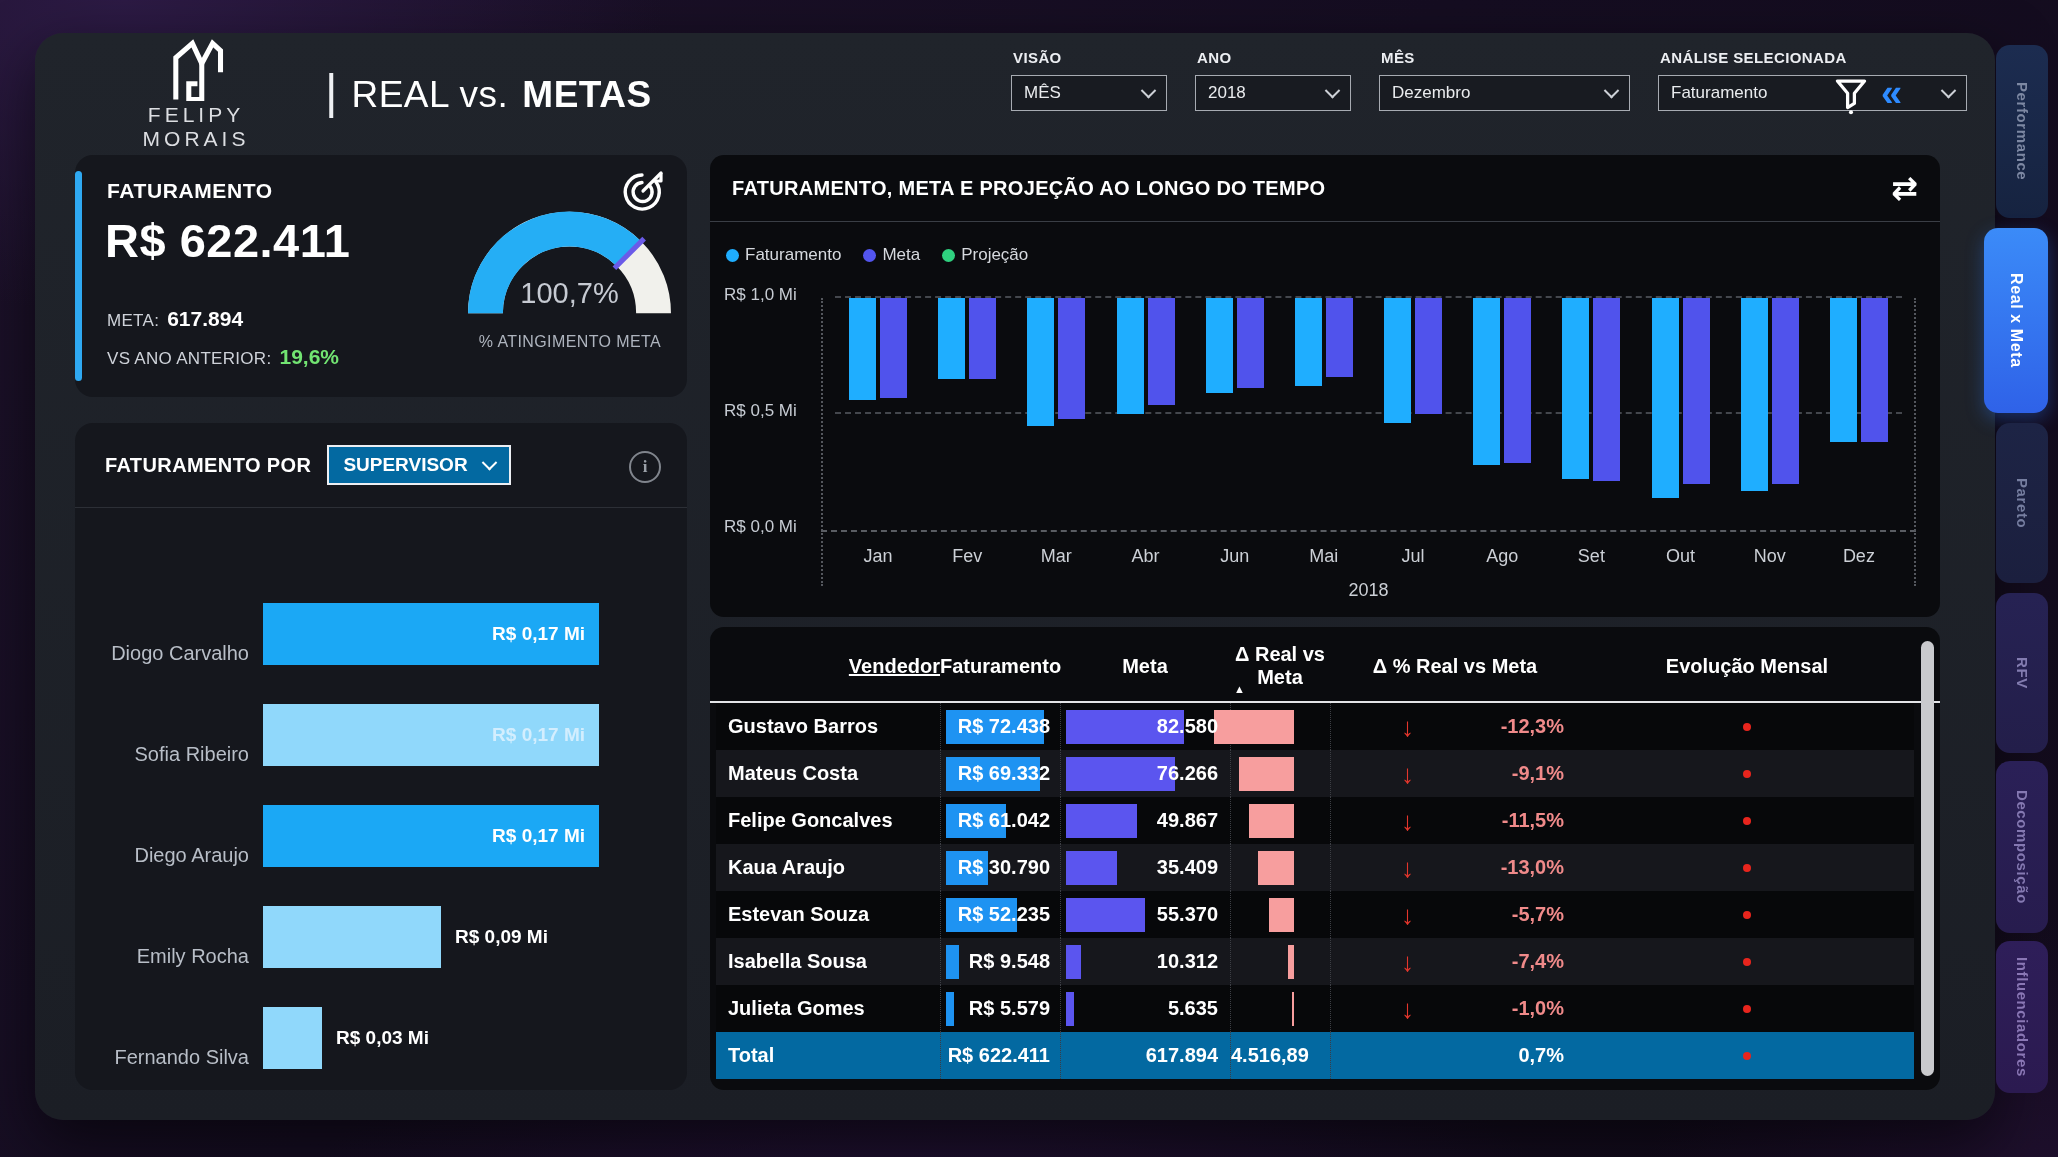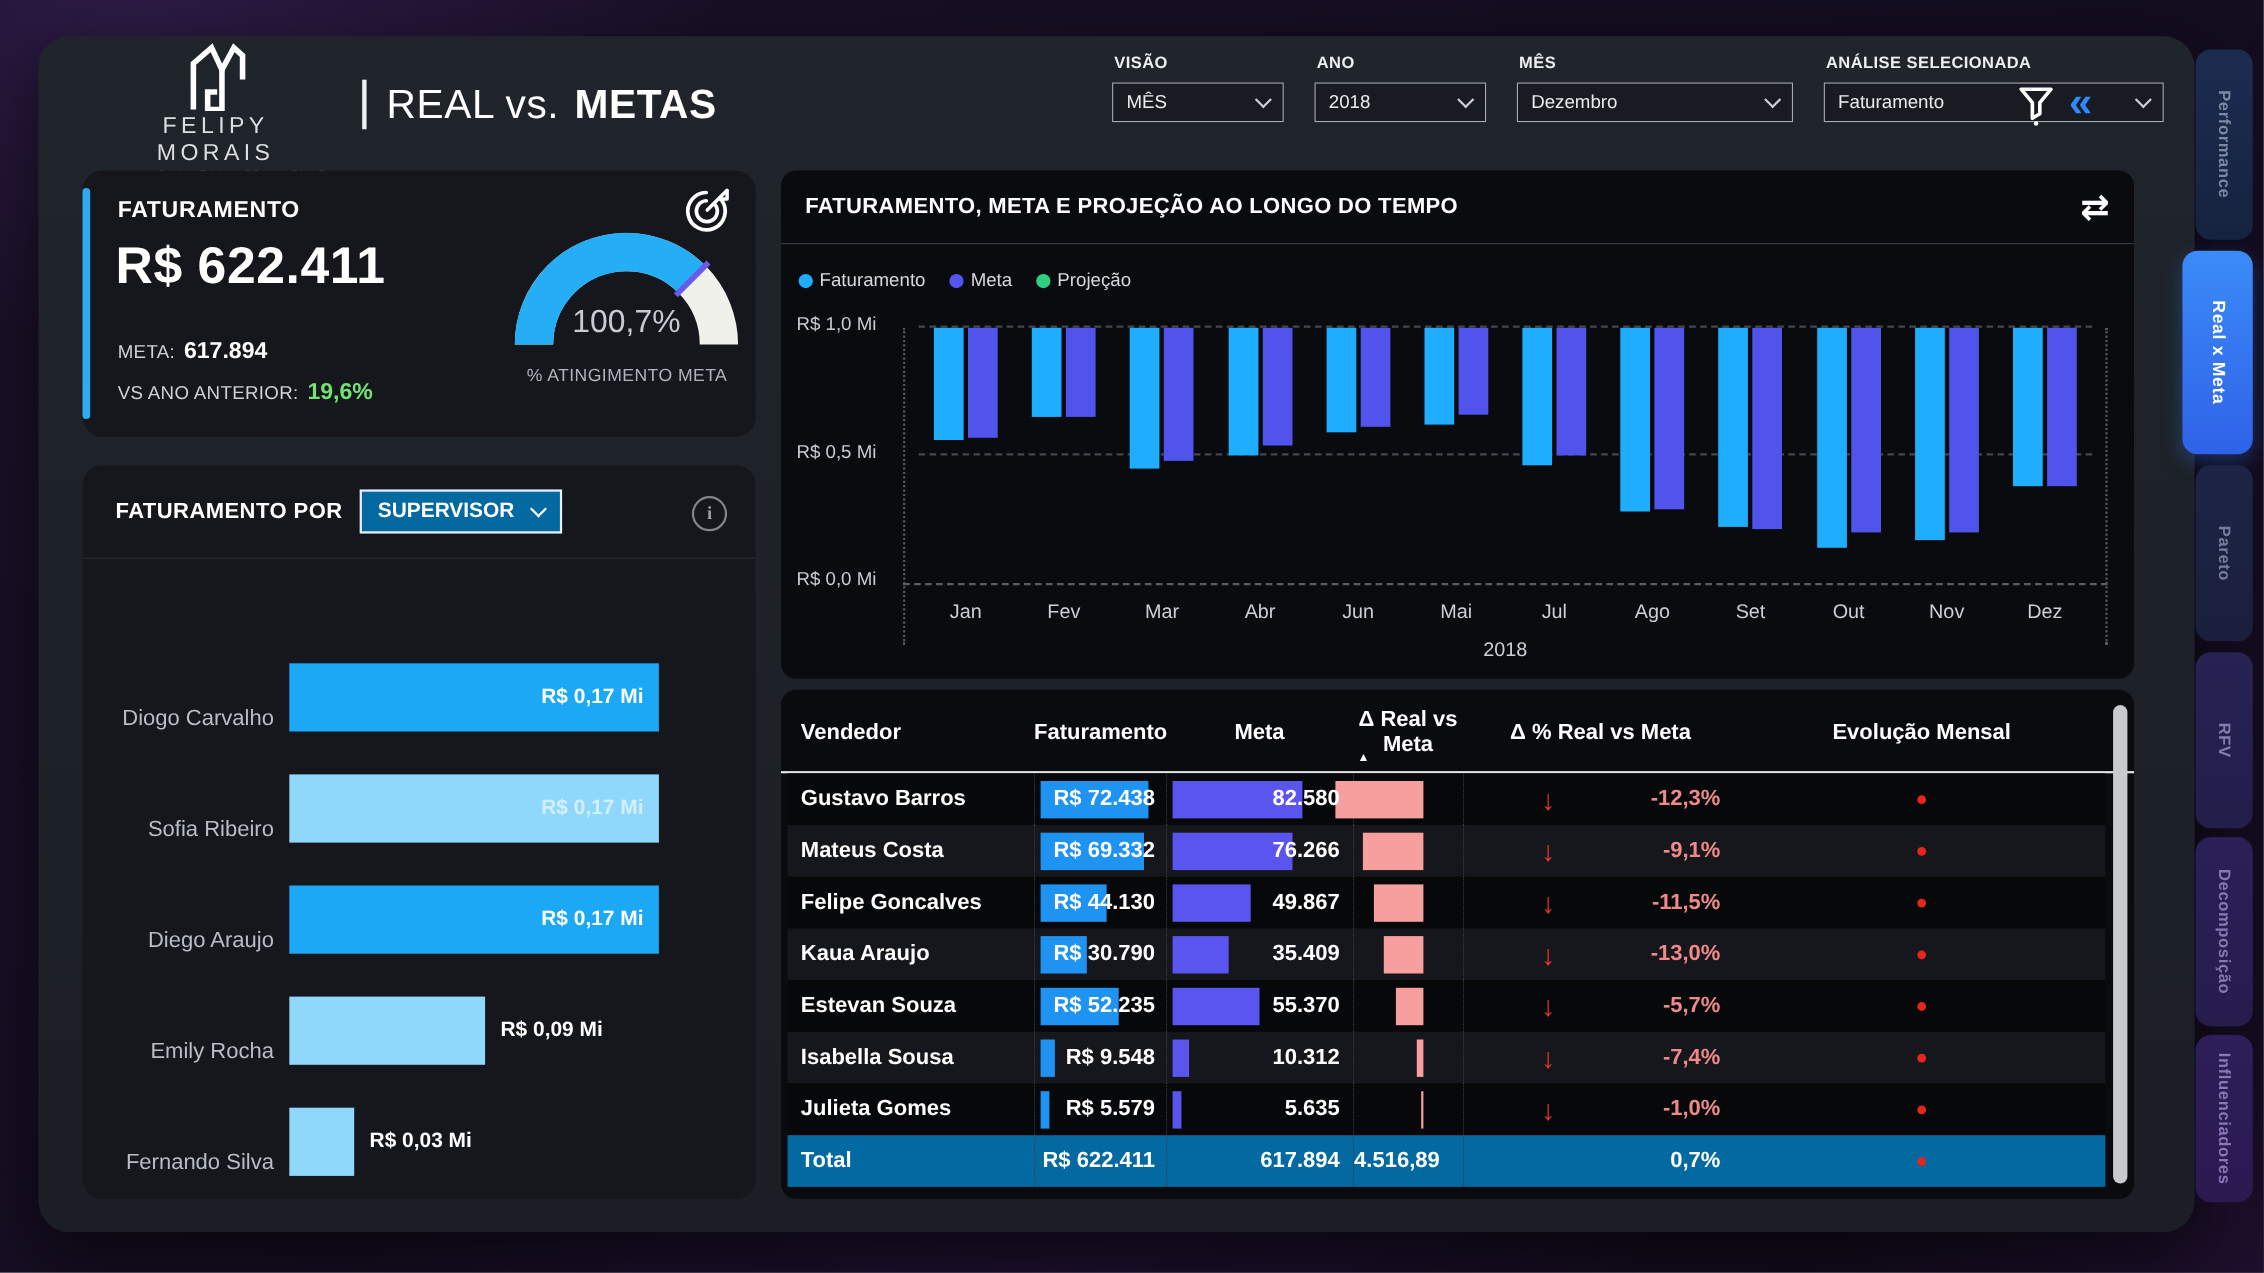--- a/index.html
+++ b/index.html
@@ -88,21 +88,21 @@
   .mcol{width:62px;height:100%;display:flex;justify-content:center;gap:4px;position:relative;}
   .mbar{width:27px;}
   .mbar.fat{background:#1faeff;}
   .mbar.meta{background:#5053ec;}
   .mlabel{position:absolute;top:calc(100% + 16px);left:0;right:0;text-align:center;font-size:18px;color:#ccd0d6;}
   .yearlabel{position:absolute;left:125px;right:38px;top:425px;text-align:center;font-size:18px;color:#ccd0d6;}
   
   .bpanel{left:675px;top:594px;width:1230px;height:463px;}
   .thead{position:absolute;left:6px;right:26px;top:16px;height:44px;display:grid;grid-template-columns:224px 120px 170px 100px 250px 1fr;align-items:center;color:#fff;font-size:20px;font-weight:700;}
   .thead .h{text-align:center;}
-  .thead .h1{text-align:left;padding-left:12px;}
+  .thead .h1{text-align:right;padding-left:12px;text-decoration:underline;}
   .sorttri{position:absolute;left:524px;top:56px;font-size:11px;color:#fff;}
   .headline{position:absolute;left:0;right:0;top:74px;height:2px;background:#e3e4e7;}
   .tbody{position:absolute;left:6px;right:26px;top:76px;}
   .trow{display:grid;grid-template-columns:224px 120px 170px 100px 250px 1fr;height:47px;align-items:center;}
   .trow:nth-child(odd){background:#07080a;}
   .trow:nth-child(even){background:#16171c;}
   .trow.total{background:#0369a1;}
   .td{height:47px;position:relative;}
   .c1{display:flex;align-items:center;padding-left:12px;font-size:20px;font-weight:700;color:#fff;}
   .c2,.c3,.c4,.c5{border-left:1px dotted #3c3e44;}
@@ -409,21 +409,21 @@
             <span class="pctval">-9,1%</span>
           </div>
           <div class="td c6">
             <span class="reddot"></span>
           </div>
         </div>
         <div class="trow">
           <div class="td c1">Felipe Goncalves</div>
           <div class="td c2">
             <div class="cellbar fatbar" style="width: 60px;"></div>
-            <span class="tval">R$ 44.130</span>
+            <span class="tval">R$ 61.042</span>
           </div>
           <div class="td c3">
             <div class="cellbar metabar" style="width: 71px;"></div>
             <span class="tval">49.867</span>
           </div>
           <div class="td c4">
             <div class="deltabar" style="width: 45px;"></div>
           </div>
           <div class="td c5">
             <span class="arrow">↓</span>

